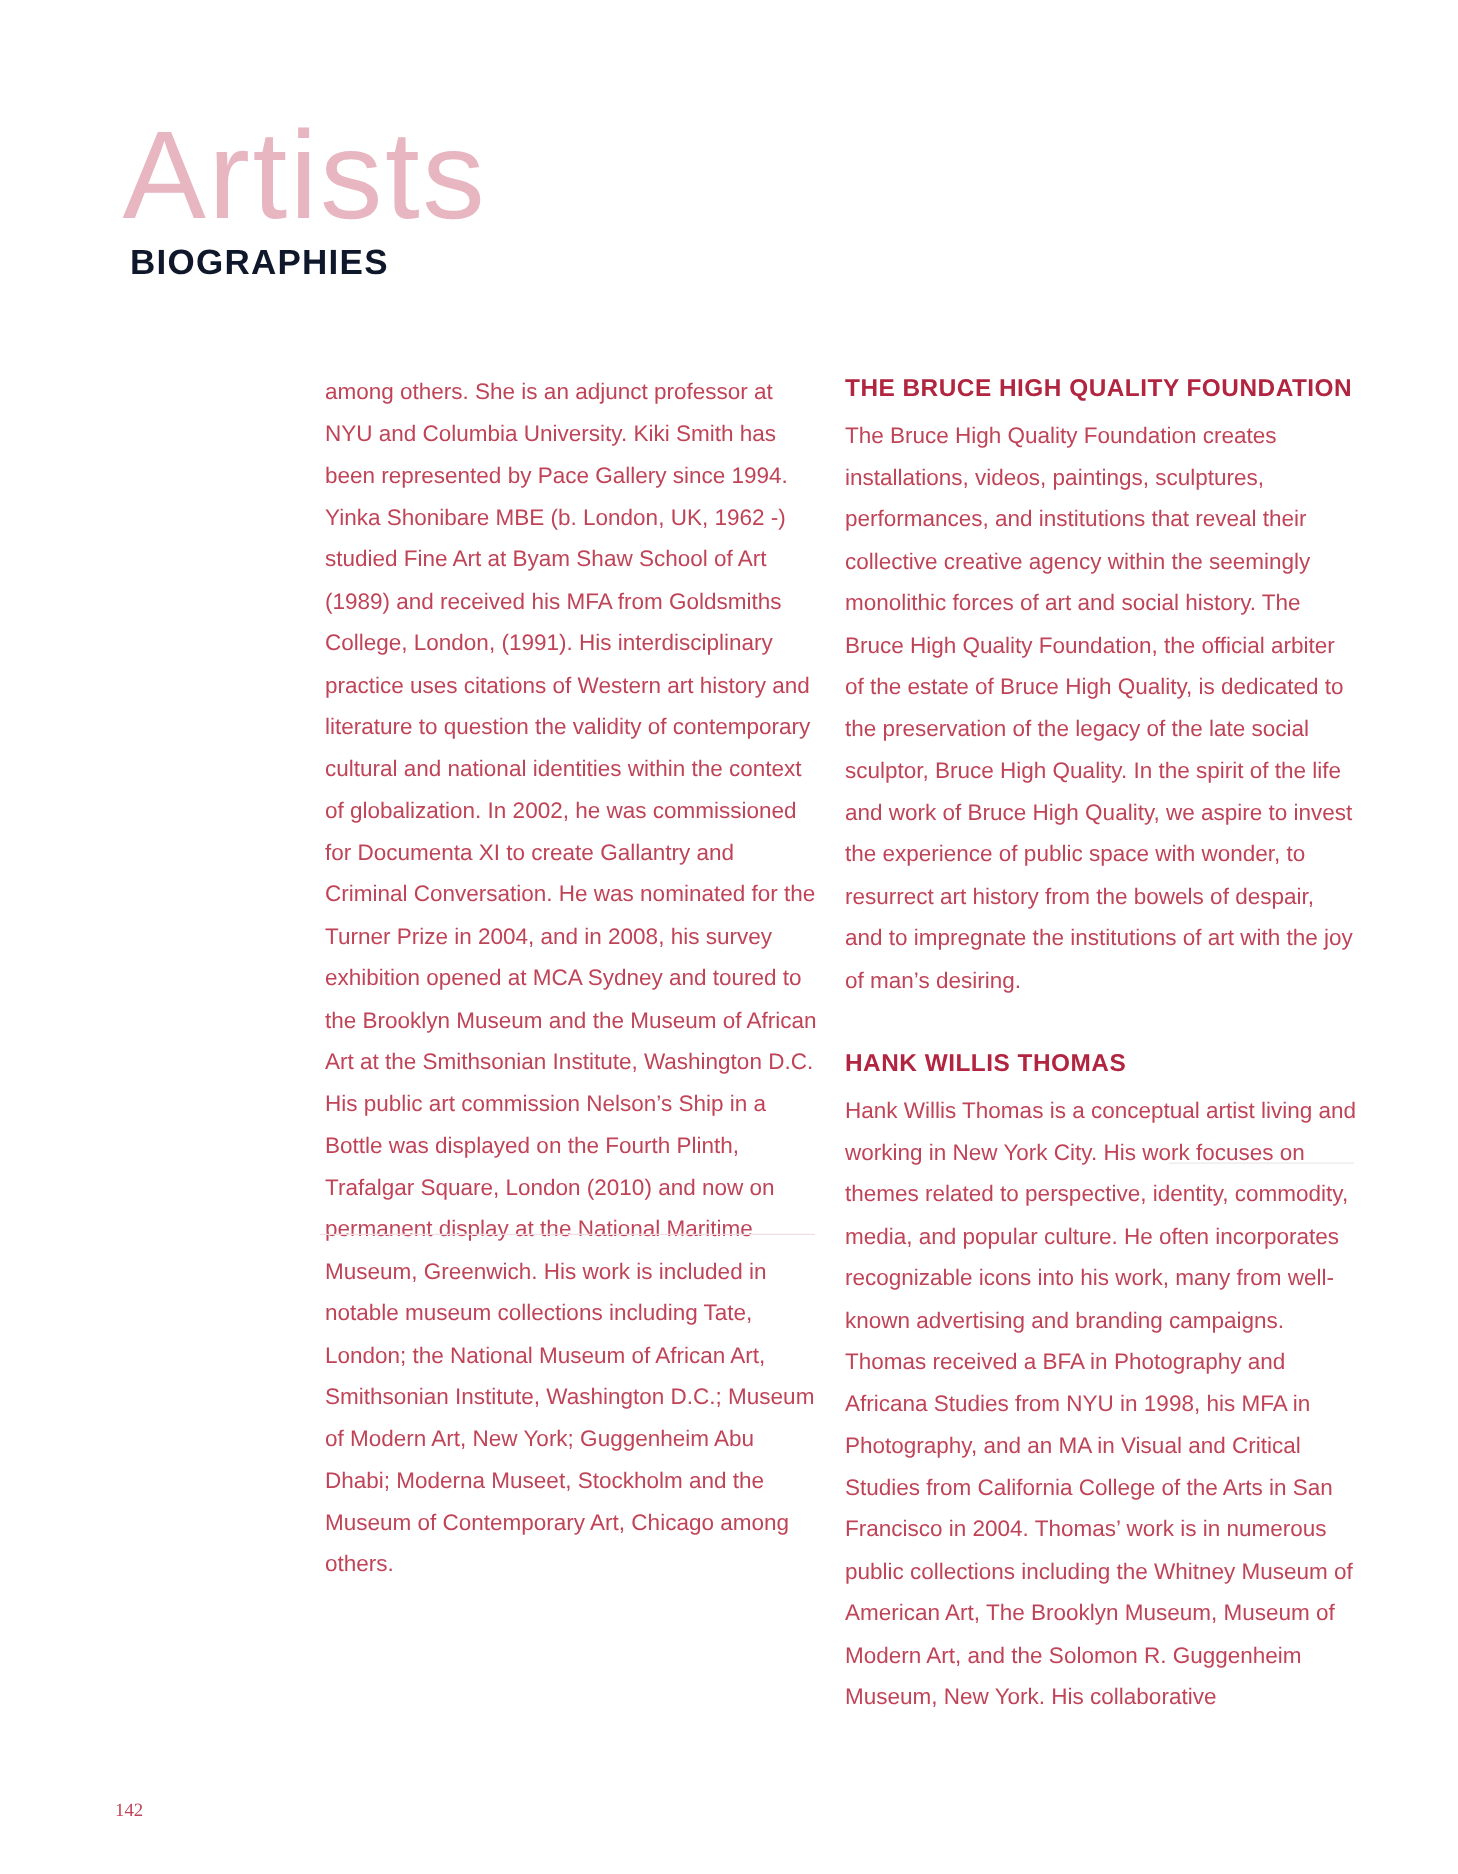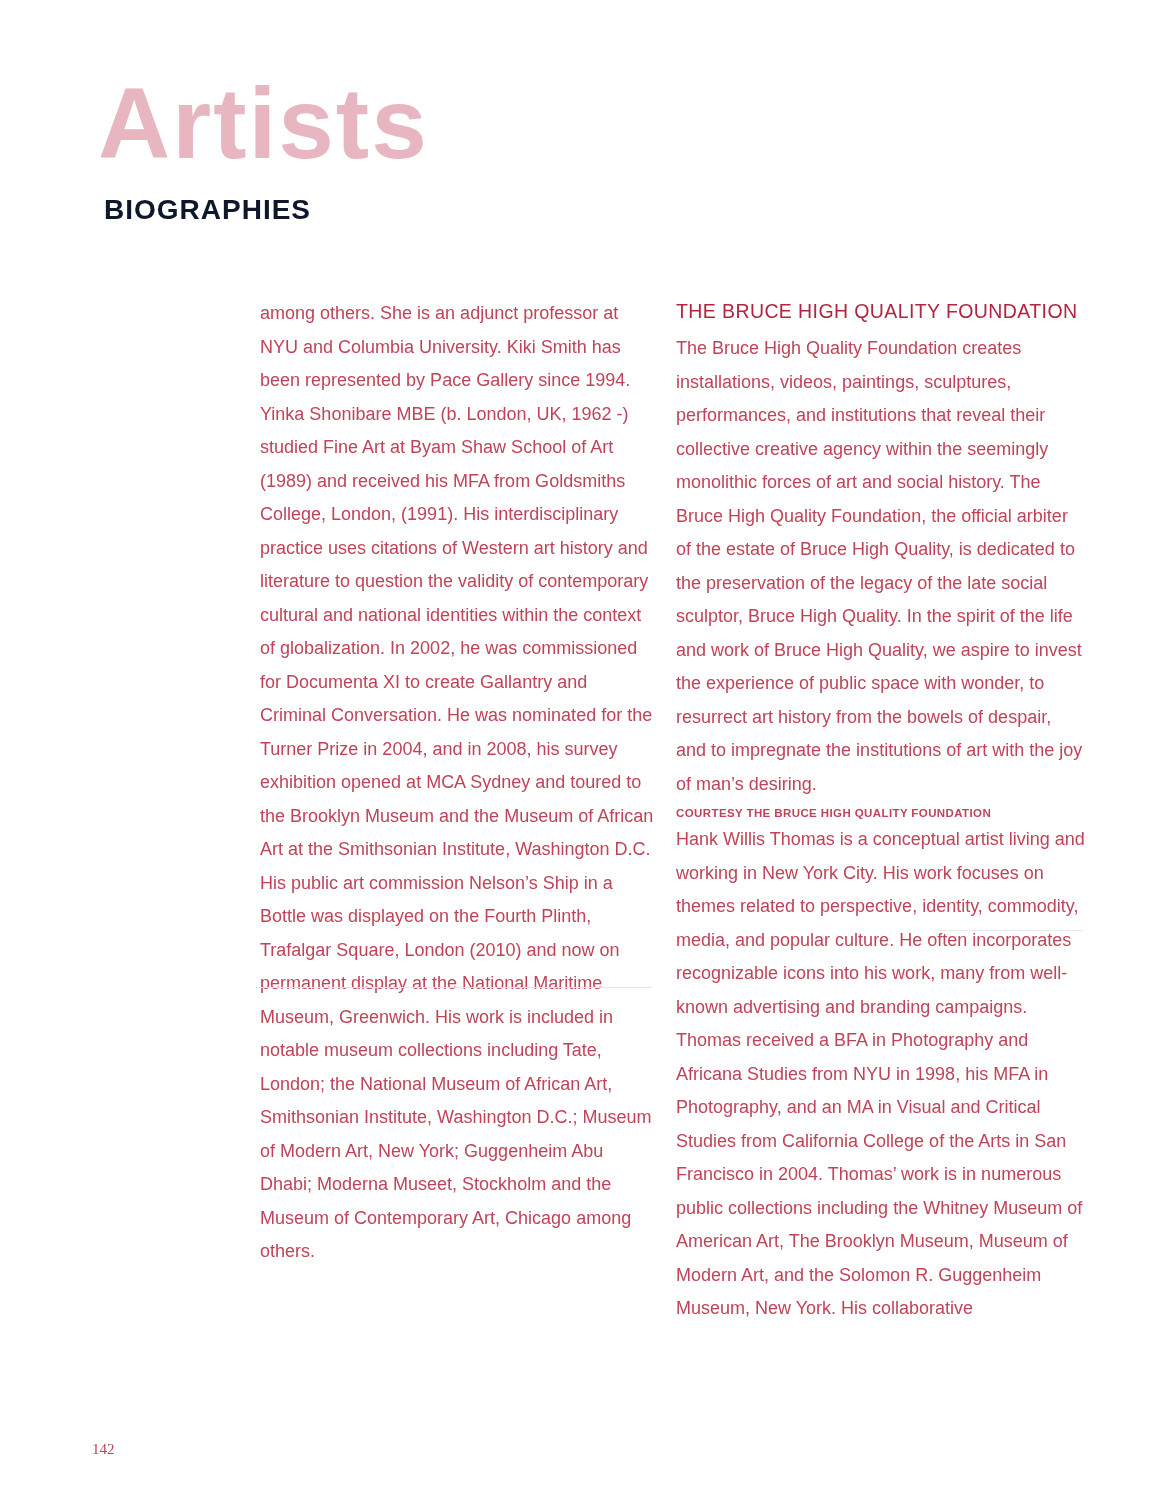--- a/index.html
+++ b/index.html
@@ -11,23 +11,23 @@
     position: relative;
     width: 1166px;
     height: 1499px;
     background: #ffffff;
     font-family: "Liberation Sans", sans-serif;
     overflow: hidden;
   }
   .page-title {
     position: absolute;
     left: 98px;
-    top: 73px;
+    top: 90px;
     font-size: 100px;
-    font-weight: 700;
+    font-weight: 400;
     letter-spacing: 2px;
     color: #e7b6c1;
     line-height: 1;
   }
   .page-subtitle {
     position: absolute;
     left: 104px;
     top: 196px;
     font-size: 28px;
     font-weight: 700;
@@ -47,21 +47,21 @@
     width: 396px;
   }
   .col-right {
     left: 676px;
     width: 410px;
   }
   .bio-heading {
     margin: 0 0 9px 0;
     padding-top: 2px;
     font-size: 19.5px;
-    font-weight: 400;
+    font-weight: 700;
     letter-spacing: 0.4px;
     color: #b12540;
     line-height: 24px;
   }
   .bio-section + .bio-section .bio-heading,
   .lead-paragraph + .bio-section .bio-heading {
     margin-top: 36px;
   }
   .bio-body, .lead-paragraph {
     margin: 0;
@@ -113,24 +113,24 @@
 
     <div class="bio-section">
       <p class="bio-body">Yinka Shonibare MBE (b. London, UK, 1962 -) studied Fine Art at Byam Shaw School of Art (1989) and received his MFA from Goldsmiths College, London, (1991). His interdisciplinary practice uses citations of Western art history and literature to question the validity of contemporary cultural and national identities within the context of globalization.  In 2002, he was commissioned for Documenta XI to create Gallantry and Criminal Conversation. He was nominated for the Turner Prize in 2004, and in 2008, his survey exhibition opened at MCA Sydney and toured to the Brooklyn Museum and the Museum of African Art at the Smithsonian Institute, Washington D.C. His public art commission Nelson’s Ship in a Bottle was displayed on the Fourth Plinth, Trafalgar Square, London (2010) and now on permanent display at the National Maritime Museum, Greenwich. His work is included in notable museum collections including Tate, London; the National Museum of African Art, Smithsonian Institute, Washington D.C.; Museum of Modern Art, New York; Guggenheim Abu Dhabi; Moderna Museet, Stockholm and the Museum of Contemporary Art, Chicago among others.</p>
     </div>
   </div>
 
   <div class="col col-right">
     <div class="bio-section">
       <h3 class="bio-heading">THE BRUCE HIGH QUALITY FOUNDATION</h3>
       <p class="bio-body">The Bruce High Quality Foundation creates installations, videos, paintings, sculptures, performances, and institutions that reveal their collective creative agency within the seemingly monolithic forces of art and social history. The Bruce High Quality Foundation, the official arbiter of the estate of Bruce High Quality, is dedicated to the preservation of the legacy of the late social sculptor, Bruce High Quality. In the spirit of the life and work of Bruce High Quality, we aspire to invest the experience of public space with wonder, to resurrect art history from the bowels of despair, and to impregnate the institutions of art with the joy of man’s desiring.</p>
-      <p class="bio-credit">COURTESY THE BRUCE HIGH QUALITY FOUNDATION</p>
     </div>
 
     <div class="bio-section">
+      <h3 class="bio-heading">HANK WILLIS THOMAS</h3>
       <p class="bio-body">Hank Willis Thomas is a conceptual artist living and working in New York City. His work focuses on themes related to perspective, identity, commodity, media, and popular culture. He often incorporates recognizable icons into his work, many from well-known advertising and branding campaigns. Thomas received a BFA in Photography and Africana Studies from NYU in 1998, his MFA in Photography, and an MA in Visual and Critical Studies from California College of the Arts in San Francisco in 2004. Thomas’ work is in numerous public collections including the Whitney Museum of American Art, The Brooklyn Museum, Museum of Modern Art, and the Solomon R. Guggenheim Museum, New York. His collaborative</p>
     </div>
   </div>
 
   <div class="hairline hairline-left"></div>
   <div class="hairline hairline-right"></div>
 
   <div class="page-number">142</div>
 
 </div>

